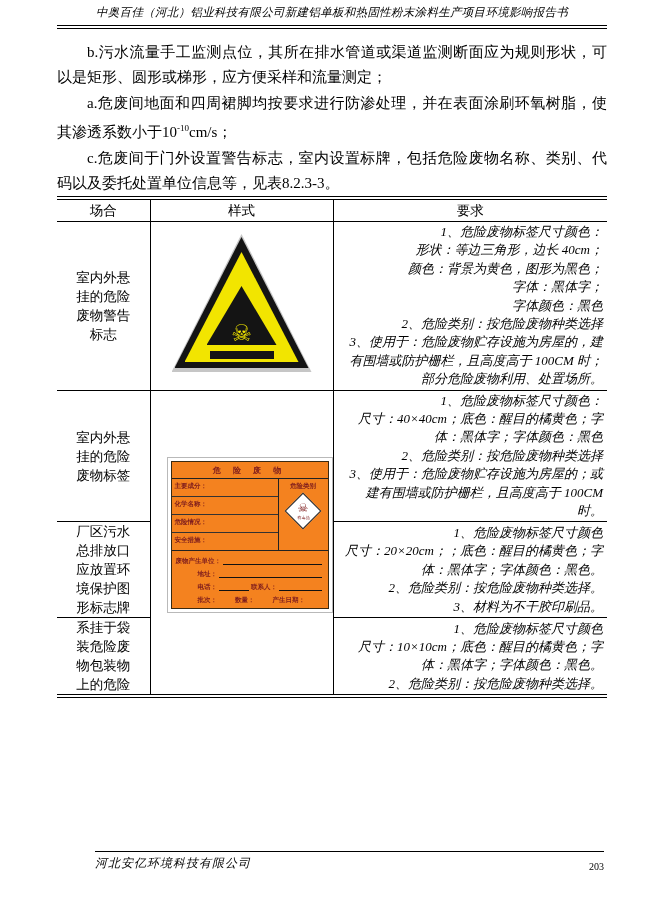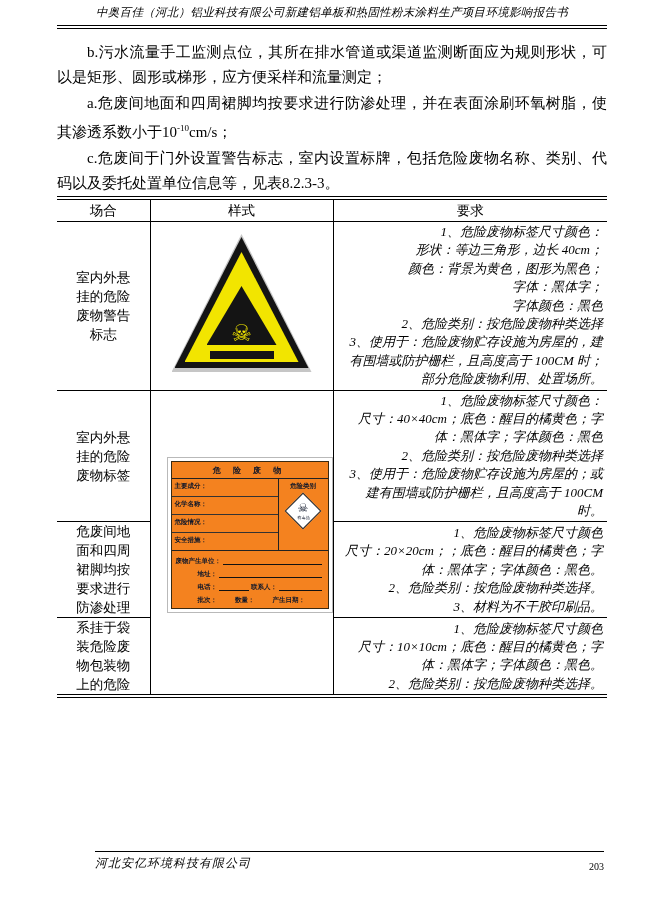--- a/index.html
+++ b/index.html
@@ -60,21 +60,21 @@
     font-family: "DejaVu Sans", sans-serif;
   }
   .sign-bar { position: absolute; left: 38px; right: 38px; bottom: 13px; height: 8px; background: #141414; }
   
   .hw-label {
     width: 158px; margin: 70px 4px 0 auto;
     background: #f4821f;
     border: 1px solid #3a2a12;
     box-shadow: 0 0 0 3px #ffffff, 0 0 0 4px #b9b9b9;
     font-family: "Liberation Sans", "DejaVu Sans", sans-serif;
-    color: #0f172a;
+    color: #7f1d1d;
   }
   .hw-title {
     text-align: center; font-size: 8px; font-weight: bold;
     letter-spacing: 5px; padding: 3px 0 2px; border-bottom: 1px solid #222;
   }
   .hw-main { display: flex; border-bottom: 1px solid #222; }
   .hw-fields { flex: 1; }
   .hw-field { font-size: 6.5px; font-weight: bold; padding: 3px 0 5px 3px; border-bottom: 1px solid #333; }
   .hw-field:last-child { border-bottom: none; }
   .hw-cat { width: 50px; border-left: 1px solid #222; padding-top: 3px; }
@@ -204,21 +204,21 @@
                   </div>
                 </div>
               </td>
               <td class="req last">1、危险废物标签尺寸颜色：
 尺寸：40×40cm；底色：醒目的橘黄色；字体：黑体字；字体颜色：黑色
 2、危险类别：按危险废物种类选择
 3、使用于：危险废物贮存设施为房屋的；或建有围墙或防护栅栏，且高度高于 100CM 时。</td>
             </tr>
             <tr style="height:95px;">
               <td class="occ">
-                  <div class="occ-inner">危废间地面和四周裙脚均按要求进行防渗处理</div>
+                  <div class="occ-inner">厂区污水总排放口应放置环境保护图形标志牌</div>
                 </td>
               <td class="req last">1、危险废物标签尺寸颜色
 尺寸：20×20cm；；底色：醒目的橘黄色；字体：黑体字；字体颜色：黑色。
 2、危险类别：按危险废物种类选择。
 3、材料为不干胶印刷品。</td>
             </tr>
             <tr class="lastrow" style="height:74px;">
               <td class="occ">
                   <div class="occ-inner">系挂于袋装危险废物包装物上的危险</div>
                 </td>

